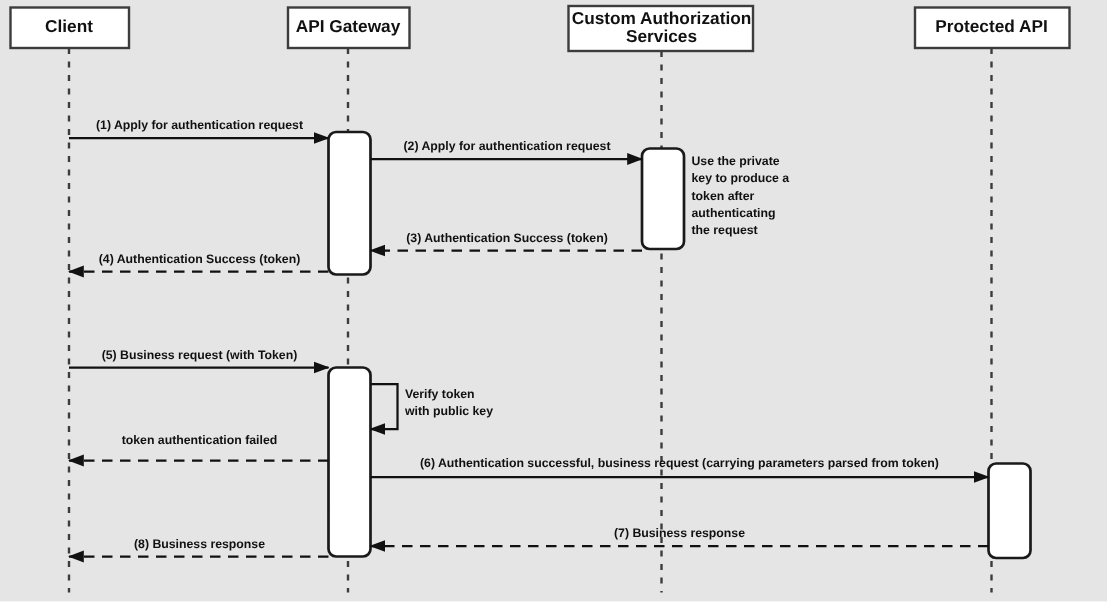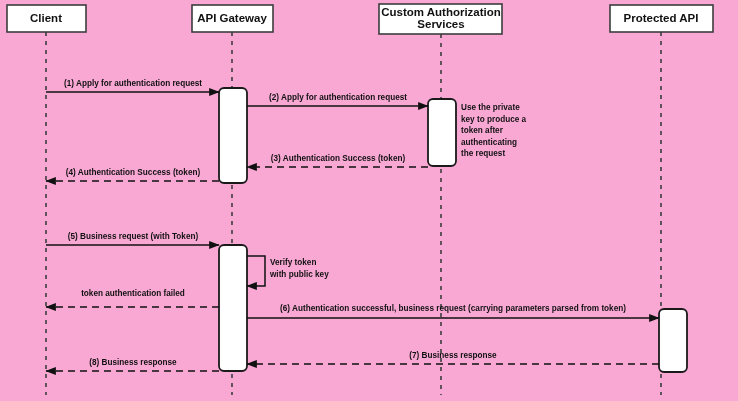--- a/index.html
+++ b/index.html
@@ -9,21 +9,21 @@
     background: #ffffff;
   }
   body {
     font-family: "Liberation Sans", sans-serif;
     -webkit-font-smoothing: antialiased;
   }
   #diagram-root {
     position: relative;
     width: 738px;
     height: 401px;
-    background: #f9a8d4;
+    background: #e5e5e5;
     overflow: hidden;
   }
   svg.diagram-canvas {
     position: absolute;
     top: 0;
     left: 0;
     width: 738px;
     height: 401px;
   }
   .lifeline-box rect {

